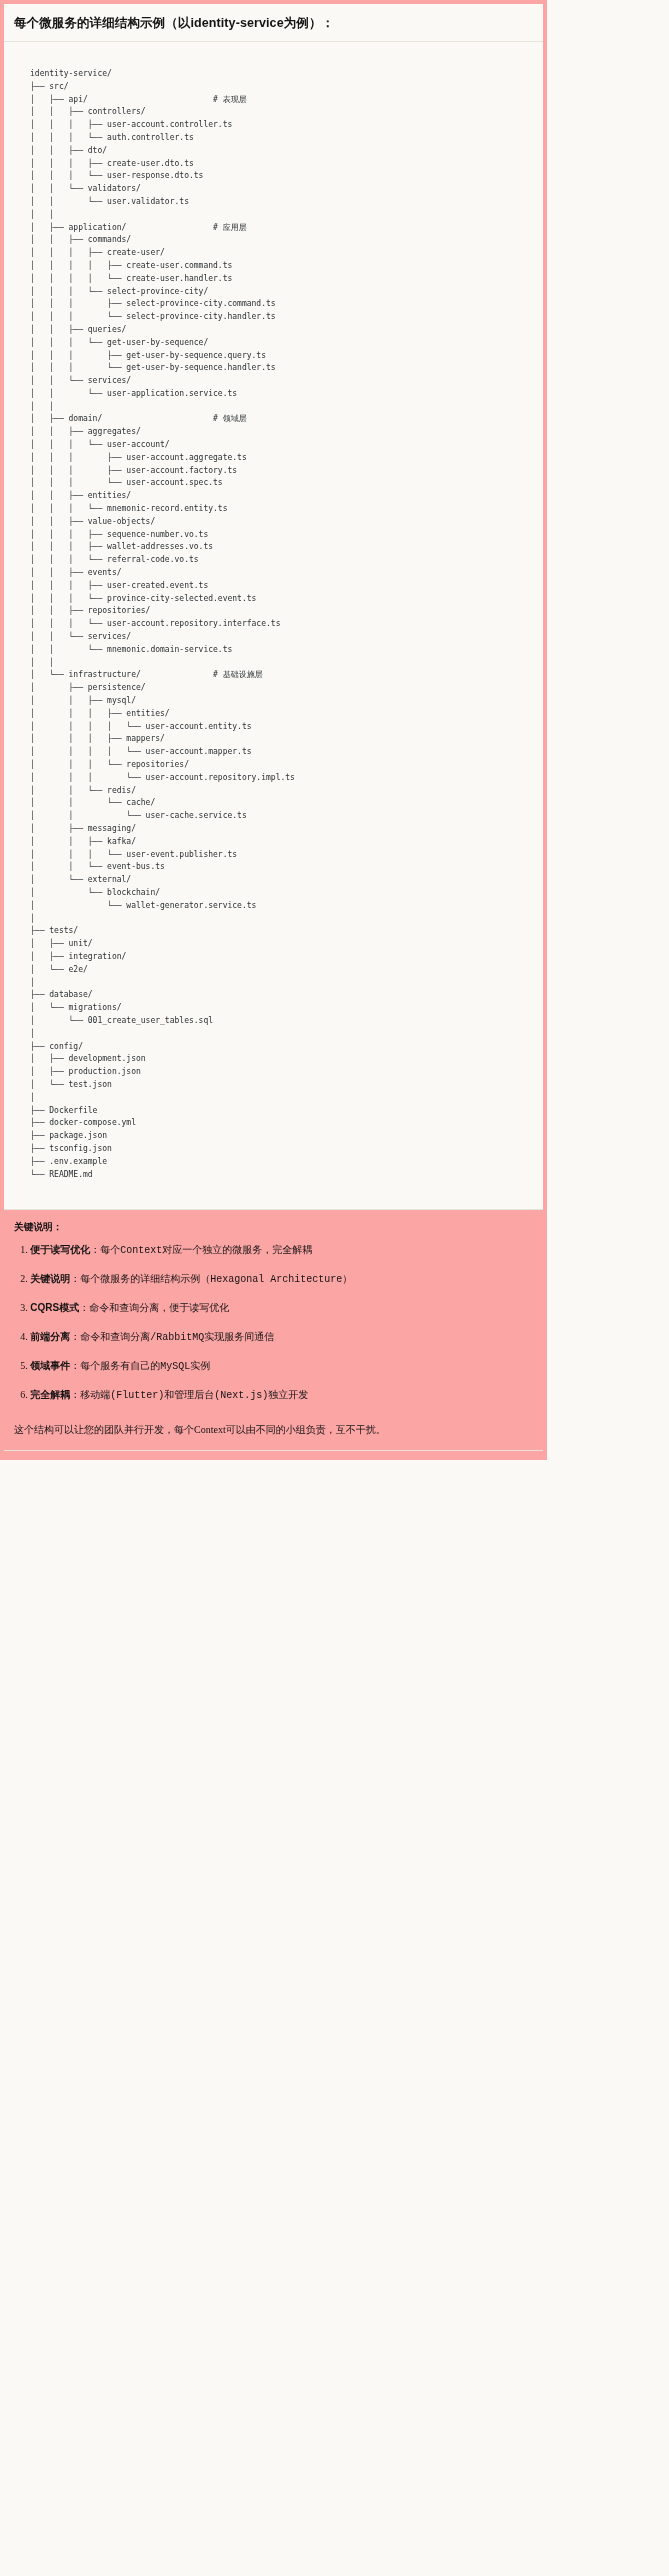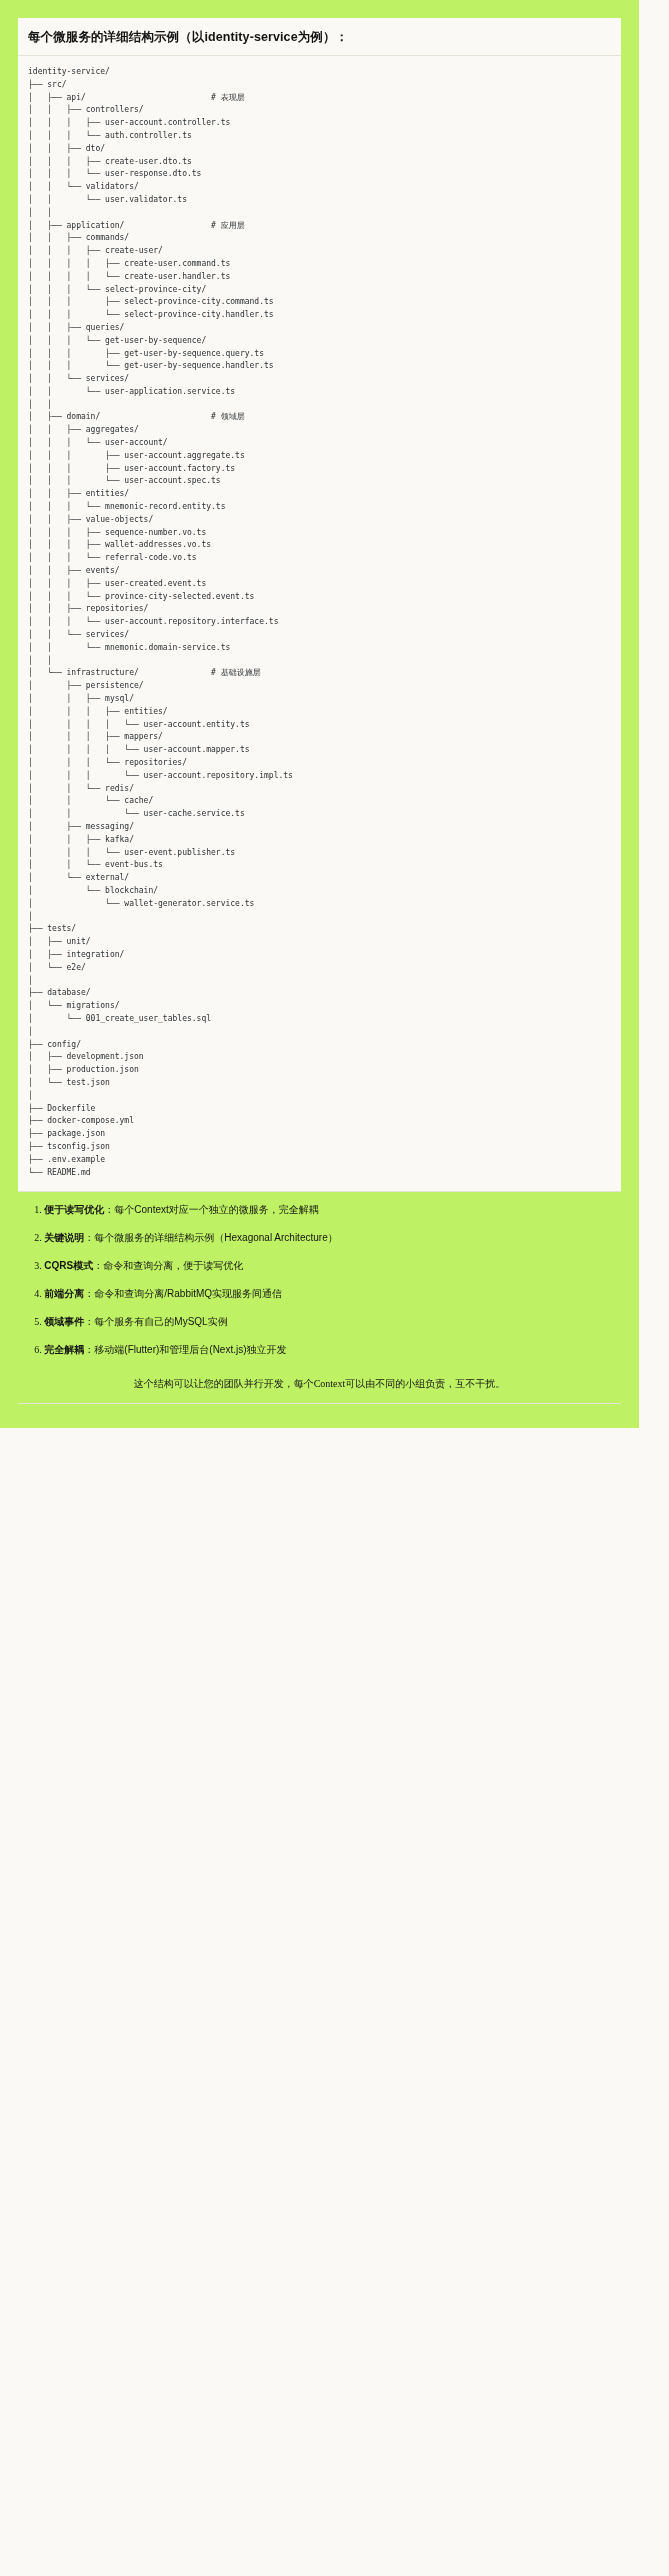--- a/index.html
+++ b/index.html
@@ -7,24 +7,24 @@
     padding: 0;
     background: #faf9f5;
   }
   body {
     width: 669px;
     font-family: "Liberation Serif", "DejaVu Serif", serif;
     color: #141413;
     -webkit-font-smoothing: antialiased;
   }
   .page {
-    width: 639px;
+    width: 547px;
     box-sizing: border-box;
-    background: #bef264;
-    padding: 18px;
+    background: #fca5a5;
+    padding: 4px;
   }
 
   
   .heading-block {
     padding: 11.3px 10px 8.8px 10px;
     border-bottom: 0.6px solid #e6e3da;
     background: #faf9f5;
   }
   .heading {
     font-family: "Liberation Sans", "DejaVu Sans", sans-serif;
@@ -36,21 +36,21 @@
     margin: 0;
   }
 
   
   .code-block {
     background: #faf9f5;
     padding: 10px 10px 11.3px 10px;
     border-bottom: 0.6px solid #e6e3da;
   }
   pre.tree {
-    margin: 0;
+    margin: 16px;
     font-family: "DejaVu Sans Mono", "Liberation Mono", monospace;
     font-size: 8px;
     line-height: 12.8px;
     color: #2b2f33;
     white-space: pre;
     letter-spacing: 0px;
     tab-size: 4;
   }
 
   
@@ -77,31 +77,30 @@
     color: #141413;
   }
   ol.notes > li:last-child {
     margin-bottom: 0;
   }
   ol.notes > li .nb {
     font-family: "Liberation Sans", "DejaVu Sans", sans-serif;
     font-weight: bold;
   }
   ol.notes > li .nt {
-    font-family: Liberation Sans, sans-serif;
+    font-family: Liberation Mono, monospace;
   }
   .closing-block {
     padding: 13.8px 10px 11.3px 10px;
   }
   .closing {
     font-size: 10px;
     line-height: 1.6;
     margin: 0;
     color: #141413;
-    text-align: center;
   }
   .footer-rule {
     height: 0.6px;
     background: #e6e3da;
     width: 100%;
   }
   .tail-space { height: 6.3px; }
 </style>
 </head>
 <body>
@@ -196,20 +195,21 @@
 │
 ├── Dockerfile
 ├── docker-compose.yml
 ├── package.json
 ├── tsconfig.json
 ├── .env.example
 └── README.md</pre>
   </div>
 
   <div class="notes-block">
+    <div class="notes-title">关键说明：</div>
     <ol class="notes">
       <li><span class="nb">便于读写优化</span><span class="nt">：每个Context对应一个独立的微服务，完全解耦</span></li>
       <li><span class="nb">关键说明</span><span class="nt">：每个微服务的详细结构示例（Hexagonal Architecture）</span></li>
       <li><span class="nb">CQRS模式</span><span class="nt">：命令和查询分离，便于读写优化</span></li>
       <li><span class="nb">前端分离</span><span class="nt">：命令和查询分离/RabbitMQ实现服务间通信</span></li>
       <li><span class="nb">领域事件</span><span class="nt">：每个服务有自己的MySQL实例</span></li>
       <li><span class="nb">完全解耦</span><span class="nt">：移动端(Flutter)和管理后台(Next.js)独立开发</span></li>
     </ol>
   </div>
 

